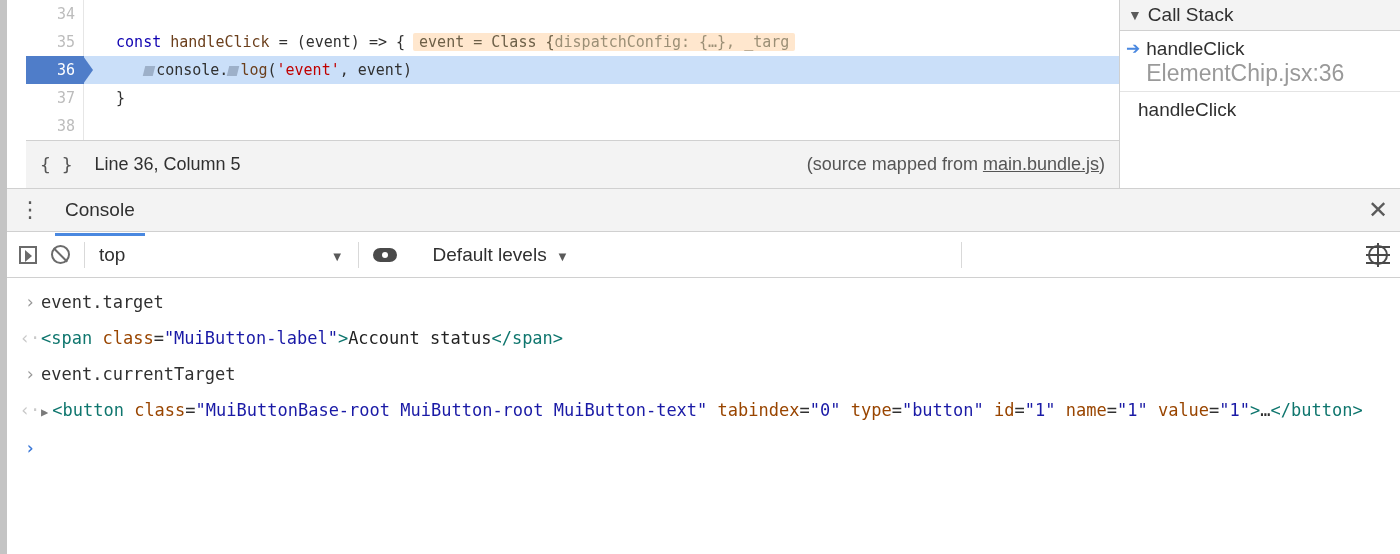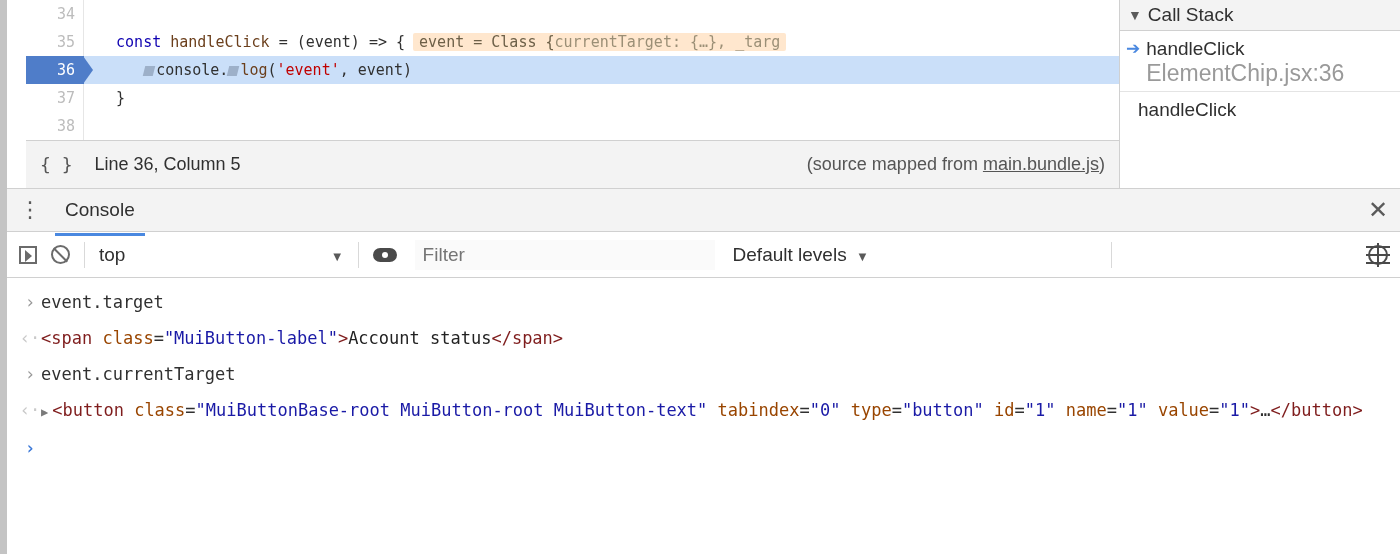--- a/index.html
+++ b/index.html
@@ -52,40 +52,40 @@
 .icon-eye::after { content:""; position:absolute; left:7px; top:2px; width:6px; height:6px; background:#fff; border-radius:50%; }
 .icon-gear { display:inline-block; width:20px; height:20px; border:2px solid #4a4a4a; border-radius:50%; position:relative; vertical-align:-4px; }
 .icon-gear::before { content:""; position:absolute; left:-4px; top:7px; right:-4px; height:2px; background:#4a4a4a; box-shadow: 0 -8px 0 #4a4a4a, 0 8px 0 #4a4a4a; }
 .icon-gear::after { content:""; position:absolute; top:-4px; bottom:-4px; left:7px; width:2px; background:#4a4a4a; }
 .console-body { font-family: Menlo, Consolas, monospace; font-size: 17px; line-height: 32px; padding: 6px 0 0 0; }
 .crow { display: flex; align-items: flex-start; padding: 2px 12px; }
 .crow .caret { width: 22px; color: #9a9a9a; flex-shrink: 0; text-align: center; }
 .crow.out .caret { color: #c9c9c9; }
 .crow.prompt .caret { color: #3b78d8; font-weight: bold; }
 .crow .content { flex: 1; white-space: pre-wrap; }
-.tok-tag { color: #7f1d1d; }
+.tok-tag { color: #0f766e; }
 .tok-attr { color: #994500; }
 .tok-str { color: #1a1aa6; }
 .tok-text { color: #222; }
 .tri-sm { color: #7a7a7a; font-size: 12px; margin-right: 4px; }
 </style>
 </head>
 <body>
 
 <div class="app">
   <div class="top">
     <div class="source-pane">
       <div id="code-lines">
           <div class="code-row">
             <div class="gutter">34</div>
             <div class="code"></div>
           </div>
           <div class="code-row">
             <div class="gutter">35</div>
-            <div class="code">  <span class="kw">const</span> <span class="fn">handleClick</span> <span class="var">= (event) =&gt; {</span><span class="pill">event = Class {<span class="dim">currentTarget: {…}, _targ</span></span></div>
+            <div class="code">  <span class="kw">const</span> <span class="fn">handleClick</span> <span class="var">= (event) =&gt; {</span><span class="pill">event = Class {<span class="dim">dispatchConfig: {…}, _targ</span></span></div>
           </div>
           <div class="code-row hl">
             <div class="gutter">36</div>
             <div class="code">    <span class="mk"></span><span class="var">console.</span><span class="mk"></span><span class="fn">log</span>(<span class="str">'event'</span>, <span class="var">event</span>)</div>
           </div>
           <div class="code-row">
             <div class="gutter">37</div>
             <div class="code">  }</div>
           </div>
           <div class="code-row">
@@ -134,21 +134,20 @@
     <span style="width:14px"></span>
     <span class="icon-ban"></span>
     <span class="sep"></span>
     <span class="dd">
       <span>top</span>
       <span class="caret" style="margin-left:200px">▼</span>
     </span>
     <span class="sep"></span>
     <span class="icon-eye"></span>
     <span style="width:18px"></span>
-    <input class="filter" placeholder="Filter" style="">
     <span style="width:18px"></span>
     <span class="dd">
       <span>Default levels</span>
       <span class="caret">▼</span>
     </span>
     <span class="sep" style="margin-left:auto"></span>
     <span class="gear"><span class="icon-gear"></span></span>
   </div>
 
   <div class="console-body" id="console-body">

